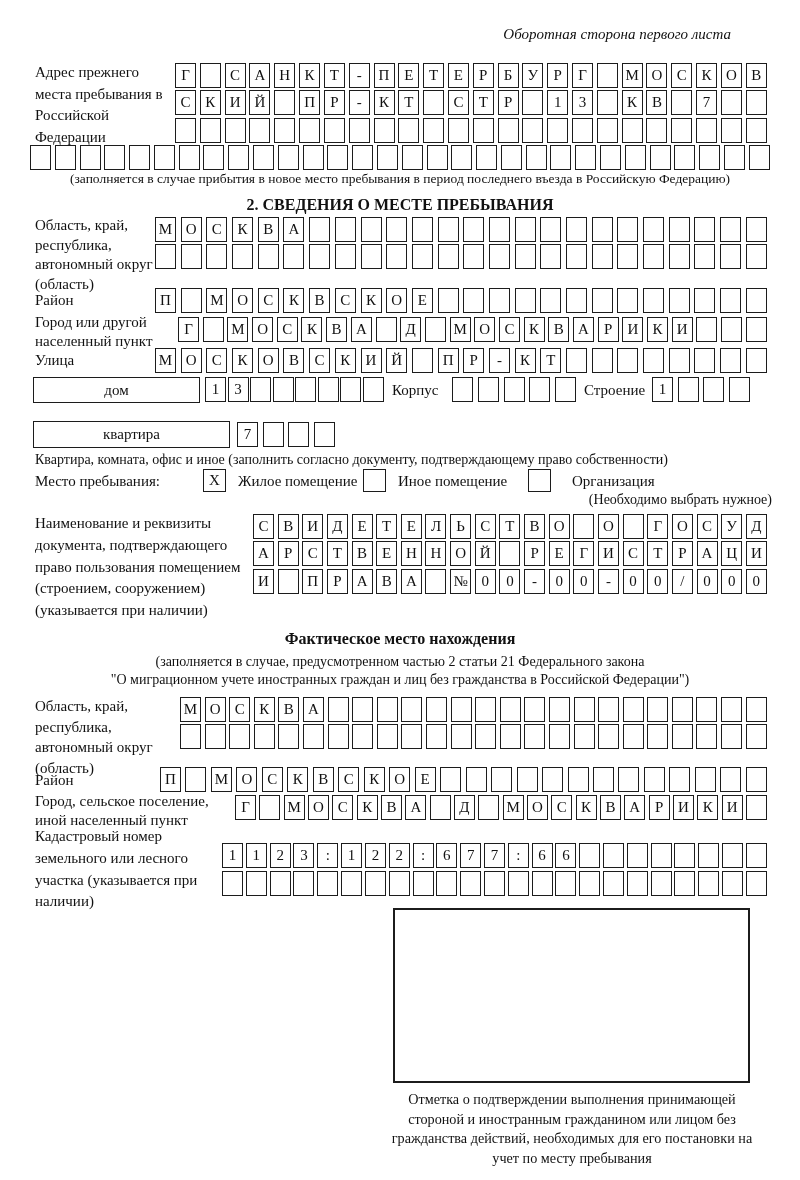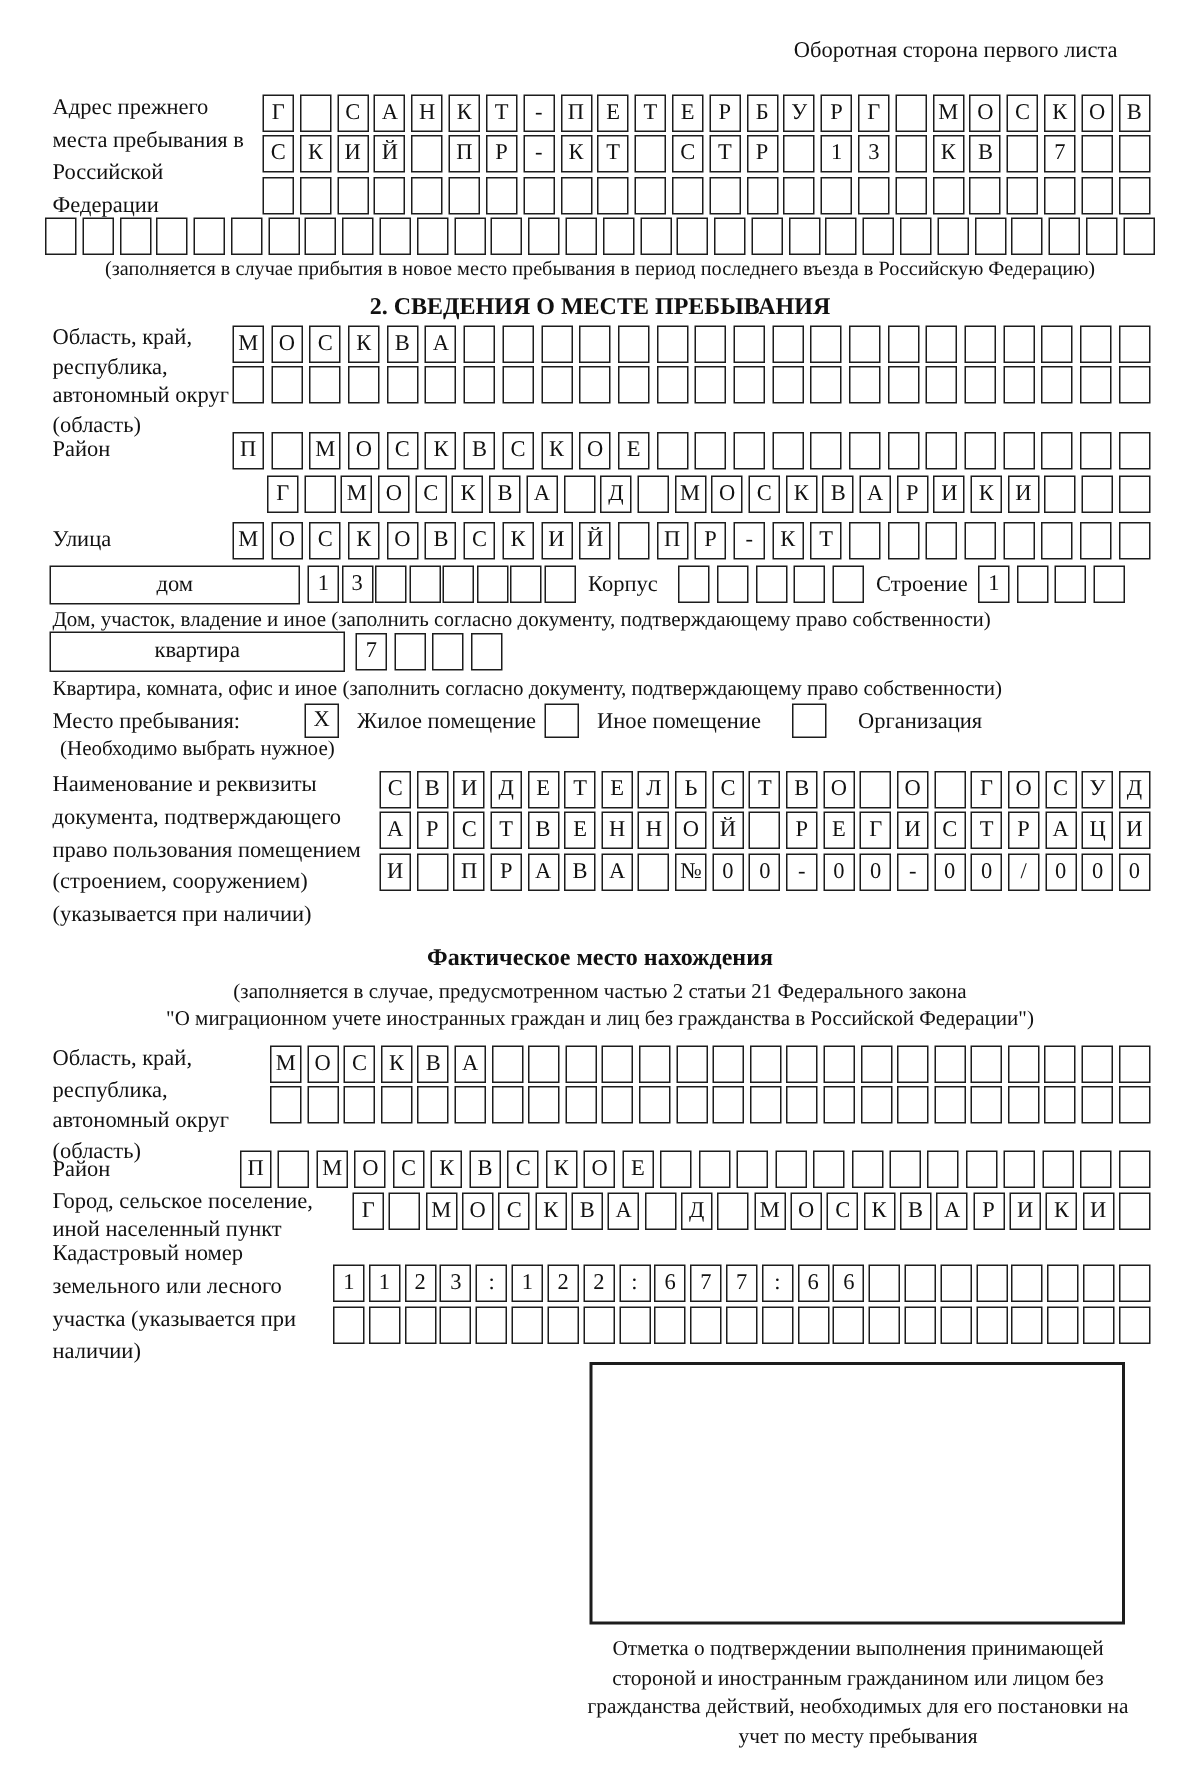--- a/index.html
+++ b/index.html
@@ -18,21 +18,21 @@
   .rect-label{box-sizing:border-box;border:1.7px solid #1c1c1c;background:#fff;display:flex;
       align-items:center;justify-content:center;font-size:15px;}
   .stamp{box-sizing:border-box;border:2px solid #1c1c1c;background:#fff;}
   .cap{font-size:14.2px;line-height:19.5px;text-align:center;font-family:Liberation Serif, serif;}
 </style>
 </head>
 <body>
 
 <div class="page">
 
-  <div class="abs lbl" style="top:24px;right:55px;">Оборотная сторона первого листа</div>
+  <div class="abs lbl" style="top:24px;right:69px;font-style:italic;">Оборотная сторона первого листа</div>
 
   <div class="abs lbl" style="left:35px;top:62px;width:142px;line-height:21.5px;">Адрес прежнего места пребывания в Российской Федерации</div>
   <div class="abs boxes" style="left:175px;top:63px;width:592px;">
       <span class="cb">Г</span>
       <span class="cb"></span>
       <span class="cb">С</span>
       <span class="cb">А</span>
       <span class="cb">Н</span>
       <span class="cb">К</span>
       <span class="cb">Т</span>
@@ -217,20 +217,21 @@
       <span class="cb"></span>
       <span class="cb"></span>
       <span class="cb"></span>
       <span class="cb"></span>
       <span class="cb"></span>
       <span class="cb"></span>
       <span class="cb"></span>
       <span class="cb"></span>
     </div>
 
+  <div class="abs lbl" style="left:35px;top:313px;width:150px;line-height:18.5px;">Город или другой населенный пункт</div>
   <div class="abs boxes" style="left:178px;top:317px;width:589px;">
       <span class="cb">Г</span>
       <span class="cb"></span>
       <span class="cb">М</span>
       <span class="cb">О</span>
       <span class="cb">С</span>
       <span class="cb">К</span>
       <span class="cb">В</span>
       <span class="cb">А</span>
       <span class="cb"></span>
@@ -300,21 +301,20 @@
         <span class="cb"></span>
       </div>
     <div class="abs lbl" style="left:584px;top:3px;">Строение</div>
     <div class="abs boxes" style="left:652px;top:0;width:98px;">
         <span class="cb">1</span>
         <span class="cb"></span>
         <span class="cb"></span>
         <span class="cb"></span>
       </div>
   </div>
-  <div class="abs note" style="left:35px;top:406px;font-size:14px;">Дом, участок, владение и иное (заполнить согласно документу, подтверждающему право собственности)</div>
 
   <div class="abs" style="left:0;top:421px;width:800px;height:29px;">
     <div class="abs rect-label" style="left:33px;top:0;width:197px;height:27px;">квартира</div>
     <div class="abs boxes" style="left:237px;top:1px;width:98px;">
         <span class="cb">7</span>
         <span class="cb"></span>
         <span class="cb"></span>
         <span class="cb"></span>
       </div>
   </div>
@@ -328,21 +328,21 @@
     <div class="abs lbl" style="left:238px;top:2px;font-family:Liberation Serif, serif;">Жилое помещение</div>
     <div class="abs boxes opt-box" style="left:363px;top:0;width:23px;">
         <span class="cb"></span>
       </div>
     <div class="abs lbl" style="left:398px;top:2px;">Иное помещение</div>
     <div class="abs boxes opt-box" style="left:528px;top:0;width:23px;">
         <span class="cb"></span>
       </div>
     <div class="abs lbl" style="left:572px;top:2px;">Организация</div>
   </div>
-  <div class="abs note" style="left:0;top:492px;width:720px;text-align:left;font-size:14px;padding-left:40px;">(Необходимо выбрать нужное)</div>
+  <div class="abs note" style="left:12px;top:492px;width:720px;text-align:right;font-size:14px;padding-left:40px;">(Необходимо выбрать нужное)</div>
 
   <div class="abs lbl" style="left:35px;top:513px;width:218px;line-height:21.8px;">Наименование и реквизиты документа, подтверждающего право пользования помещением (строением, сооружением) (указывается при наличии)</div>
   <div class="abs boxes" style="left:253px;top:514px;width:514px;">
       <span class="cb">С</span>
       <span class="cb">В</span>
       <span class="cb">И</span>
       <span class="cb">Д</span>
       <span class="cb">Е</span>
       <span class="cb">Т</span>
       <span class="cb">Е</span>

